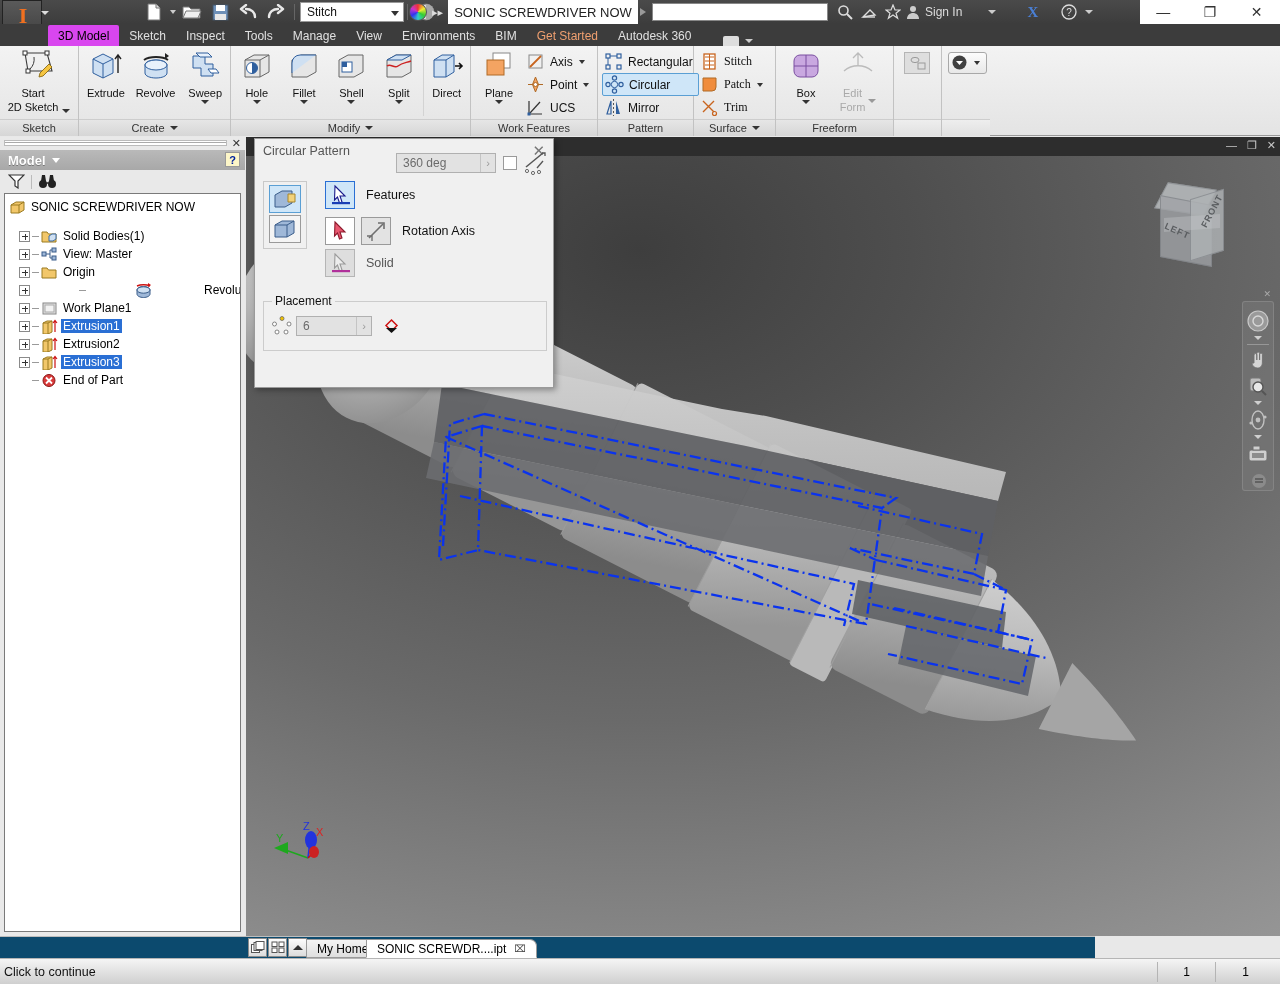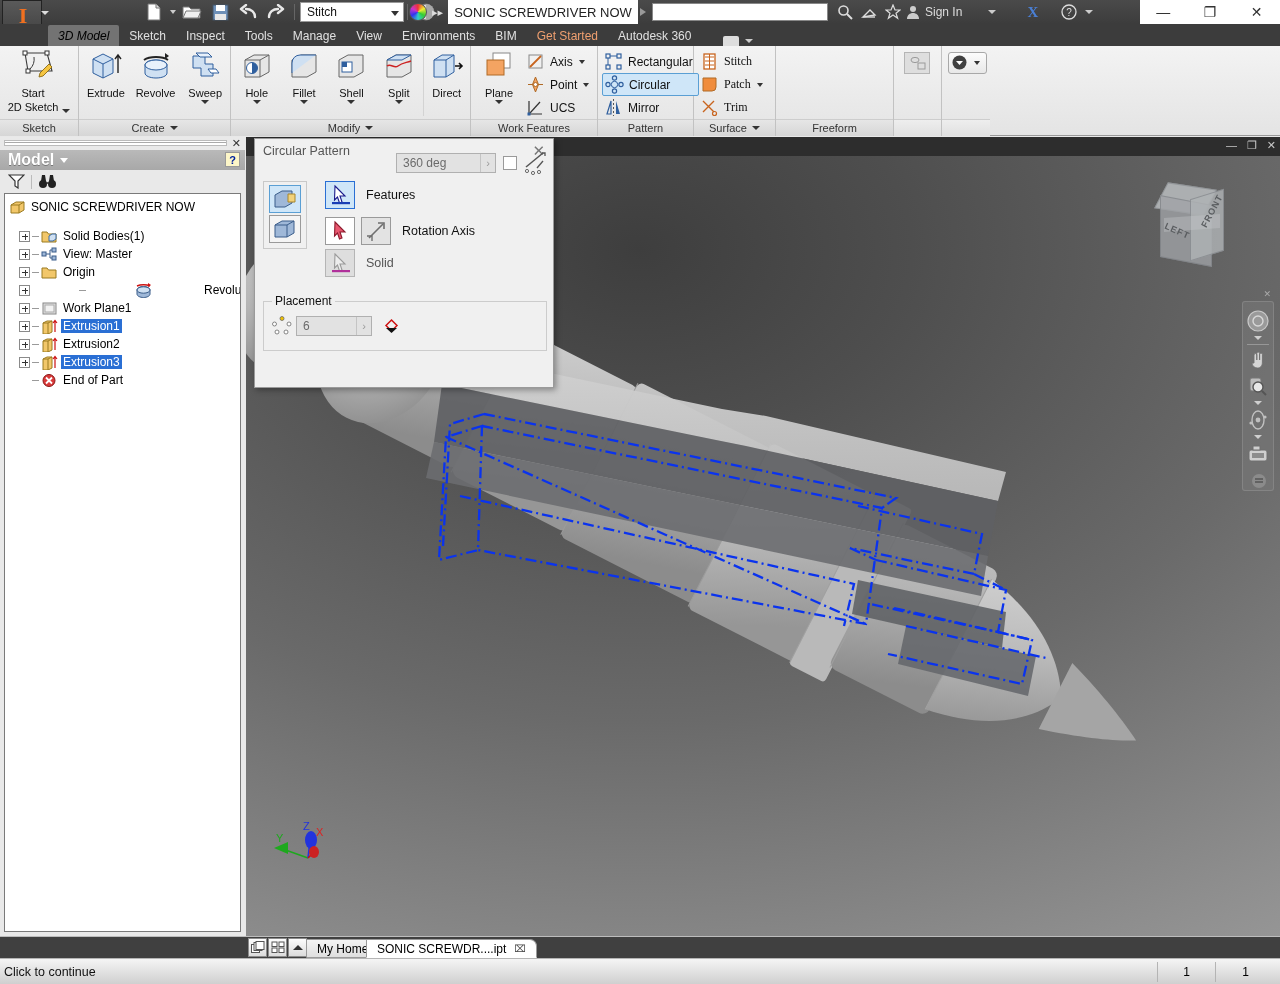--- a/index.html
+++ b/index.html
@@ -80,21 +80,21 @@
 
   
   .ribtabs {
     position:absolute; left:0; top:24px; width:1280px; height:22px;
     background:#3c3c3c; display:flex; align-items:flex-end; padding-left:48px;
   }
   .ribtab {
     height:21px; padding:0 10px; color:#e0e0e0; font-size:12px;
     display:flex; align-items:center; cursor:pointer;
   }
-  .ribtab.active { background:#737373; color:#000; border-radius:2px 2px 0 0;font-style:italic; }
+  .ribtab.active { background:#d946ef; color:#000; border-radius:2px 2px 0 0; }
   .ribtab.orange { color:#f0a070; }
   .ribtab-extra { margin-left:22px; display:flex; align-items:center; }
   .mini-plate { width:16px; height:10px; background:#ddd; border-radius:2px 2px 0 0; }
 
   
   .ribbon {
     position:absolute; left:0; top:46px; width:1280px; height:90px;
     background:linear-gradient(#f3f3f3,#e4e4e4);
     border-bottom:1px solid #999;
   }
@@ -128,21 +128,21 @@
   
   .browser { position:absolute; left:0; top:137px; width:245px; bottom:48px; background:#e9e9e9; }
   .br-grip { position:absolute; left:0; top:0; width:245px; height:13px; background:#e9e9e9; }
   .br-grip .lines { position:absolute; left:4px; top:3px; right:18px; height:6px;
     background:repeating-linear-gradient(#fff 0 1px, #aaa 1px 2px, #fff 2px 3px); border:1px solid #bbb; }
   .br-grip .x { position:absolute; right:4px; top:0px; font-size:11px; color:#333; cursor:pointer; }
   .br-head {
     position:absolute; left:0; top:13px; width:245px; height:20px;
     background:linear-gradient(#b9b9b9,#a8a8a8); display:flex; align-items:center;
   }
-  .br-head .t { margin-left:8px; font-size:16px; font-weight:bold; color:#fff; text-shadow:0 1px 0 #777; }
+  .br-head .t { margin-left:8px; font-size:13px; font-weight:bold; color:#fff; text-shadow:0 1px 0 #777; }
   .br-head .car { margin-left:6px; border-left:4px solid transparent;border-right:4px solid transparent;border-top:5px solid #fff;}
   .br-head .help { position:absolute; right:5px; top:2px; width:15px; height:15px;
     background:#fdf6c8; border:1px solid #999; font-size:11px; color:#00229b; font-weight:bold;
     display:flex; align-items:center; justify-content:center; }
   .br-tools { position:absolute; left:0; top:33px; width:245px; height:23px; background:#e9e9e9; display:flex; align-items:center; }
   .br-tools .tsep { width:1px; height:14px; background:#bbb; margin:0 6px; }
   .tree {
     position:absolute; left:4px; top:56px; right:4px; bottom:4px;
     background:#fff; border:1px solid #7a7a7a; padding:4px 2px; overflow:hidden;
   }
@@ -247,21 +247,21 @@
   .helpbtn { position:absolute; left:10px; top:0; width:19px; height:19px; background:#fdf6c8;
     border:1px solid #999; display:flex; align-items:center; justify-content:center;
     font-size:12px; color:#00229b; font-weight:bold; cursor:pointer; }
   .dbtn {
     position:absolute; top:-2px; height:23px; border:1px solid #a6a6a6; background:#f0f0f0;
     display:flex; align-items:center; justify-content:center; font-size:12px; cursor:pointer;
   }
   .dbtn.dis { color:#9d9d9d; }
 
   
-  .docbar { position:absolute; left:0; bottom:26px; width:1280px; height:22px; background:#404040; border-top:1px solid #bdbdbd;}
+  .docbar { position:absolute; left:0; bottom:26px; width:1095px; height:22px; background:#0c4a6e; border-top:1px solid #bdbdbd;}
   .docbtns { position:absolute; left:248px; top:1px; display:flex; }
   .docbtns .db { width:19px; height:19px; border:1px solid #8c8c8c; background:linear-gradient(#fdfdfd,#dcdcdc);
      display:flex; align-items:center; justify-content:center; margin-right:1px; cursor:pointer; }
   .dtab {
     position:absolute; top:2px; height:19px; padding:0 10px; font-size:12px;
     background:linear-gradient(#f4f4f4,#dedede); border:1px solid #9a9a9a;
     border-radius:0 7px 0 0; display:flex; align-items:center; cursor:pointer;
   }
   .dtab.active { background:#fff; border-bottom-color:#fff; }
   .dtab .cx { margin-left:8px; font-size:10px; color:#444; }
@@ -692,20 +692,47 @@
             </div>
           </div>
         </div>
         <div class="ptitle">
           <span>Surface</span>
             <i class="tcar"></i>
         </div>
       </div>
 
       <div class="rpanel" style="width:118px;">
+        <div class="pbody" style="padding-left:4px;">
+          <div class="bigbtn">
+            <div class="bicon">
+              <svg width="38" height="34" viewBox="0 0 38 34">
+                <rect x="7" y="6" width="24" height="22" rx="6" fill="#c9a8e0" stroke="#7a4fa0"></rect>
+                <path d="M19 6v22M7 17h24" stroke="#7a4fa0"></path>
+              </svg>
+            </div>
+            <div class="blabel">Box</div>
+            <div class="bcar"></div>
+          </div>
+          <div class="bigbtn dim">
+            <div class="bicon">
+              <svg width="38" height="34" viewBox="0 0 38 34">
+                <path d="M5 22c8-7 20-7 28 0" fill="none" stroke="#bbb" stroke-width="1.4"></path>
+                <path d="M19 4v12M14 9l5-5 5 5" fill="none" stroke="#bbb" stroke-width="1.3"></path>
+              </svg>
+            </div>
+            <div style="display:flex;align-items:flex-start;">
+              <div>
+                <div class="blabel">Edit</div>
+                <div class="blabel">Form</div>
+              </div>
+              <span style="margin:14px 0 0 3px;border-left:4px solid transparent;border-right:4px solid transparent;border-top:4px solid #999;"></span>
+            </div>
+          </div>
+        </div>
         <div class="ptitle">
           <span>Freeform</span>
         </div>
       </div>
 
       <div class="rpanel" style="width:48px;">
         <div class="pbody" style="padding-left:10px;padding-top:6px;">
           <div class="selbtn dis" style="width:26px;height:22px;">
             <span style="position:absolute;left:4px;top:3px;">
               <svg width="17" height="15" viewBox="0 0 17 15">

